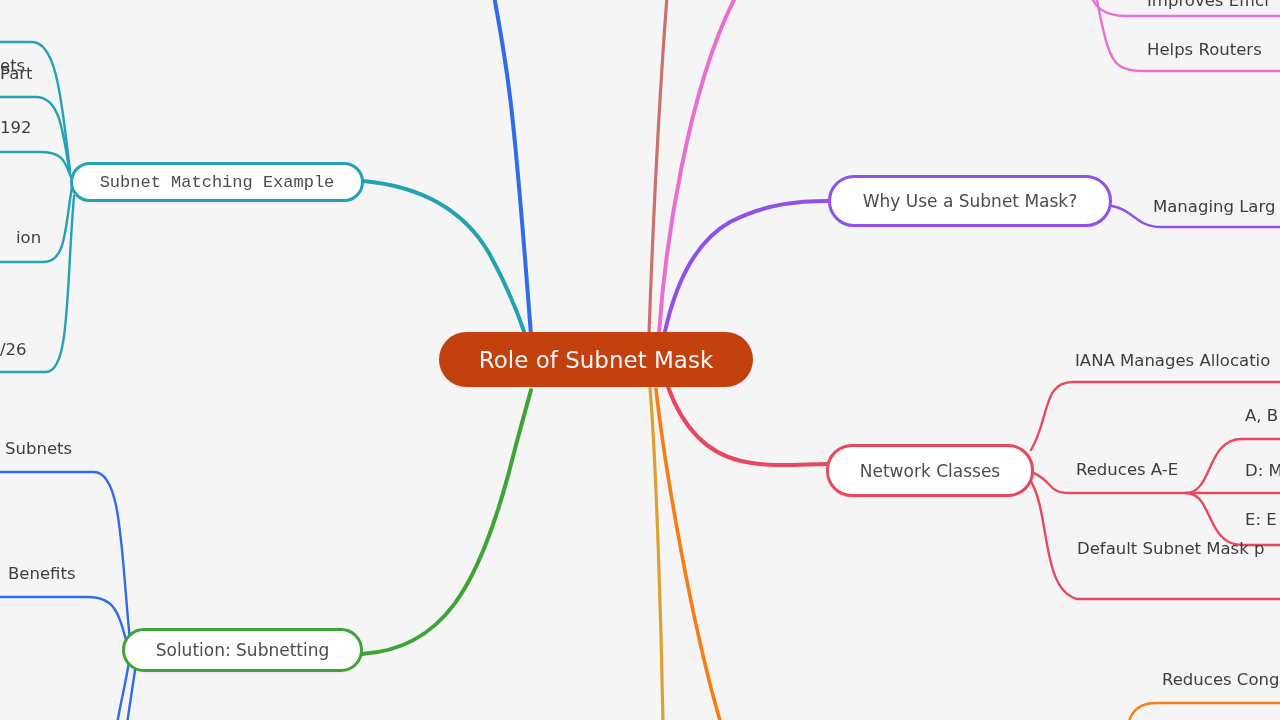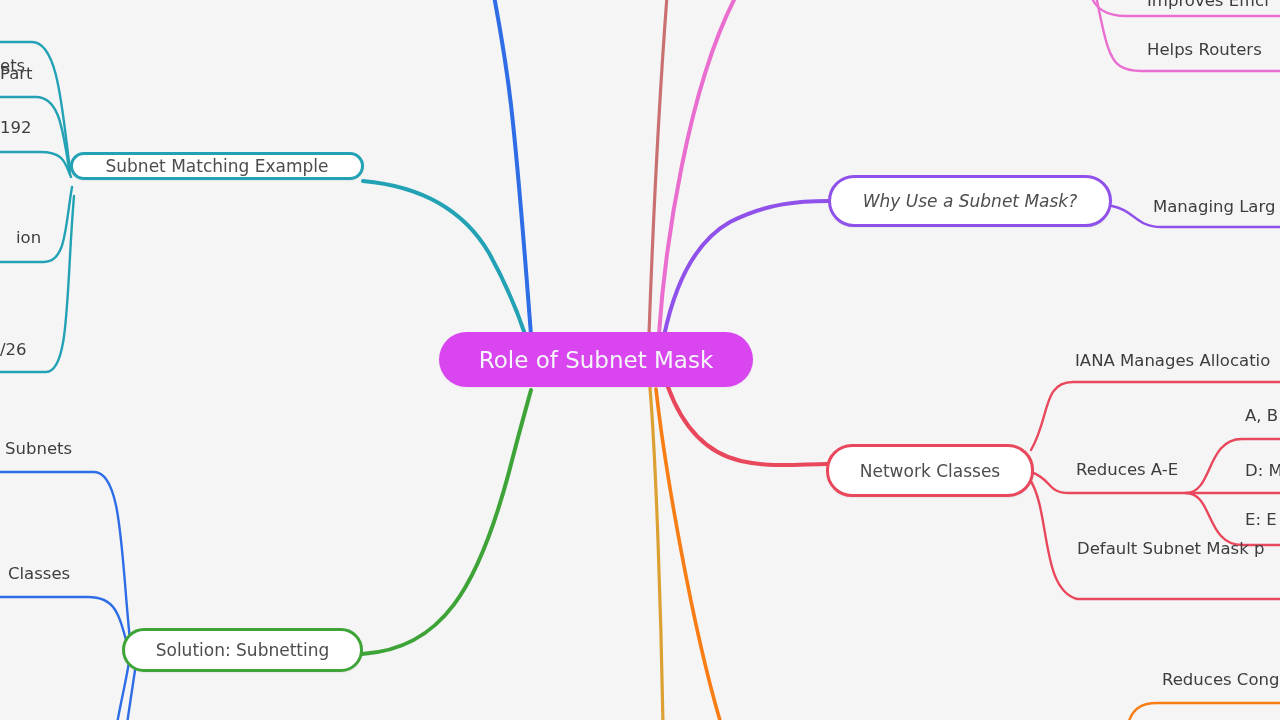--- a/index.html
+++ b/index.html
@@ -23,21 +23,21 @@
     display:flex;align-items:center;justify-content:center;
     background:#ffffff;
     border:3px solid #999;
     box-sizing:border-box;
     white-space:nowrap;
     color:#4d4d4d;
     font-size:17px;
     box-shadow:0 1px 2px rgba(0,0,0,.06);
   }
   .node.root{
-    background:#d946ef;
+    background:#c2410c;
     border:none;
     color:#f5f6fa;
     font-size:23px;
   }
 </style>
 </head>
 <body>
 
 <svg id="links" width="1280" height="720" viewBox="0 0 1280 720">
   <g fill="none" stroke-linecap="round">
@@ -71,48 +71,48 @@
     <path stroke="#e8475c" stroke-width="2.4" d="M 1186 493 C 1213 493 1206 545 1242 545 L 1282 545"></path>
     <path stroke="#e8475c" stroke-width="2.4" d="M 1029 478 C 1051 510 1040 589 1077 599 L 1282 599"></path>
 
     <path stroke="#e96ecf" stroke-width="2.4" d="M 1091 -4 C 1096 9 1106 16 1126 16 L 1282 16"></path>
     <path stroke="#e96ecf" stroke-width="2.4" d="M 1096 -4 C 1103 28 1107 58 1120 66 C 1128 71 1135 71 1141 71 L 1282 71"></path>
 
     <path stroke="#f87d15" stroke-width="2.4" d="M 1128 724 C 1132 710 1140 703 1157 703 L 1282 703"></path>
   </g>
 </svg>
 
-<div class="node" style="left:70px;top:152px;width:294px;height:28px;border-radius:23px;border-color:#22a2b4;">
+<div class="node" style="left:70px;top:162px;width:294px;height:40px;border-radius:23px;border-color:#22a2b4;font-family:Liberation Mono, monospace;">
   <span>Subnet Matching Example</span>
 </div>
 
 <div class="node" style="left:122px;top:628px;width:241px;height:44px;border-radius:24px;border-color:#3fa438;">
   <span>Solution: Subnetting</span>
 </div>
 
-<div class="node" style="left:828px;top:175px;width:284px;height:52px;border-radius:26px;border-color:#8f51ea;font-style:italic;">
+<div class="node" style="left:828px;top:175px;width:284px;height:52px;border-radius:26px;border-color:#8f51ea;">
   <span>Why Use a Subnet Mask?</span>
 </div>
 
 <div class="node" style="left:826px;top:438px;width:208px;height:53px;border-radius:26px;border-color:#e8475c;margin-top:6px;">
   <span>Network Classes</span>
 </div>
 
 <div class="node root" style="left:439px;top:332px;width:314px;height:55px;border-radius:28px;">
   <span>Role of Subnet Mask</span>
 </div>
 
 <div class="lbl" style="left:0px;top:7px;margin-top:48px;">ets</div>
 <div class="lbl" style="left:0px;top:63px;">Part</div>
 <div class="lbl" style="left:0px;top:117px;">192</div>
 <div class="lbl" style="left:16px;top:227px;">ion</div>
 <div class="lbl" style="left:0px;top:339px;">/26</div>
 
 <div class="lbl" style="left:-7px;top:438px;">r Subnets</div>
-<div class="lbl" style="left:8px;top:563px;">Classes</div>
+<div class="lbl" style="left:8px;top:563px;">Benefits</div>
 
 <div class="lbl" style="left:1153px;top:196px;">Managing Larg</div>
 
 <div class="lbl" style="left:1075px;top:350px;">IANA Manages Allocatio</div>
 <div class="lbl" style="left:1076px;top:459px;">Reduces A-E</div>
 <div class="lbl" style="left:1245px;top:405px;">A, B</div>
 <div class="lbl" style="left:1245px;top:460px;">D: M</div>
 <div class="lbl" style="left:1245px;top:509px;">E: E</div>
 <div class="lbl" style="left:1077px;top:538px;">Default Subnet Mask p</div>
 

